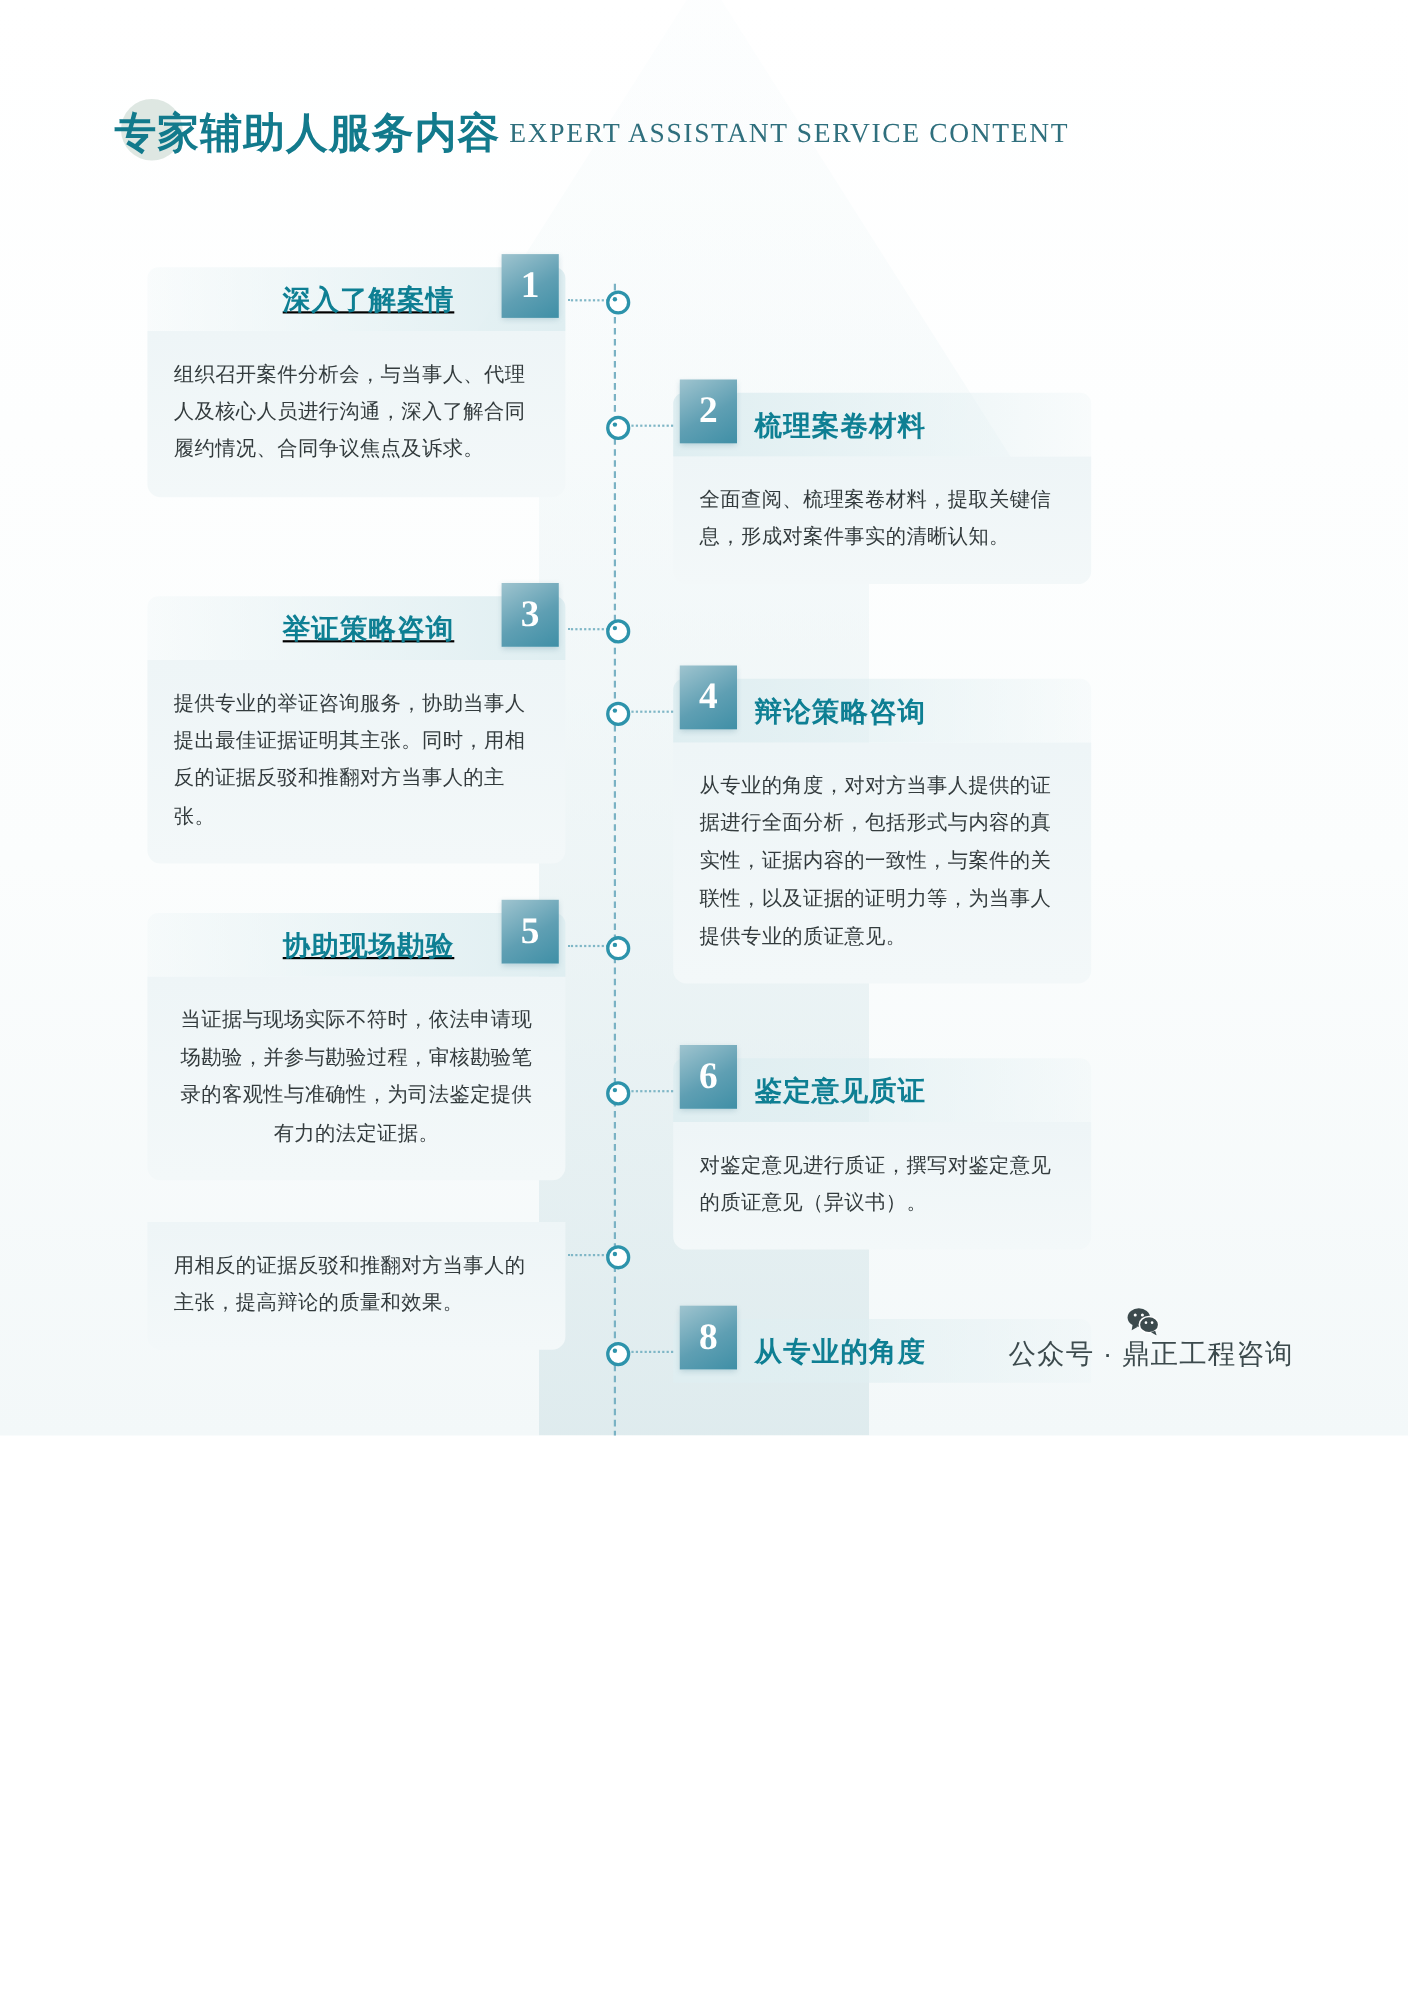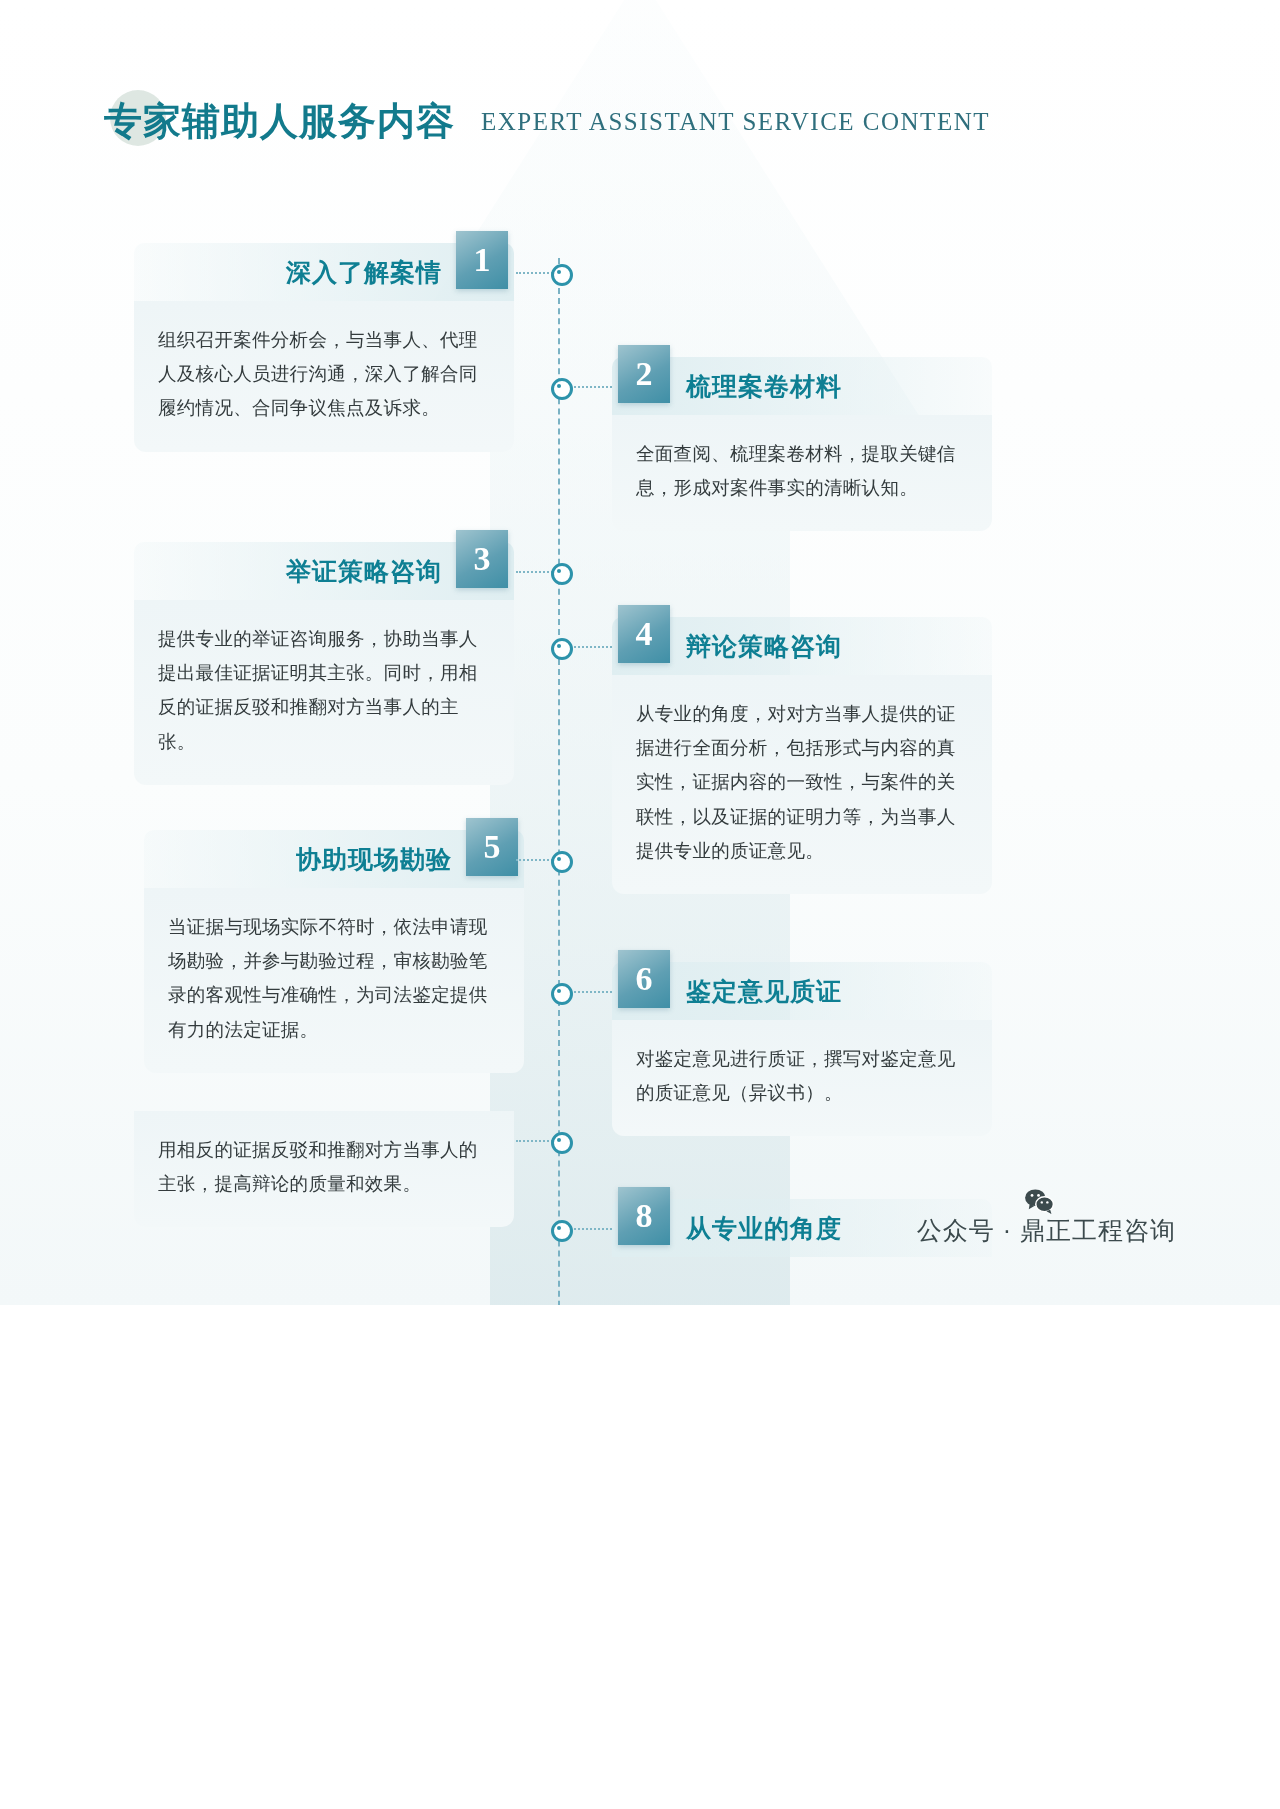--- a/index.html
+++ b/index.html
@@ -55,21 +55,21 @@
     z-index: -1;
   }
   .header-cn {
     font-size: 38px;
     font-weight: bold;
     color: #127a8c;
     letter-spacing: 1px;
     white-space: nowrap;
   }
   .header-en {
-    margin-left: 26px;
+    margin-left: 8px;
     font-family: "Liberation Serif", "DejaVu Serif", serif;
     font-size: 25px;
     letter-spacing: 1.5px;
     color: #2f6f7d;
     white-space: nowrap;
   }
 
   
   .spine {
     position: absolute;
@@ -148,21 +148,22 @@
     font-size: 18.5px;
     line-height: 1.85;
     color: #333b3d;
     letter-spacing: 0.3px;
   }
 
   
   .card.left .card-head {
     background: linear-gradient(90deg, rgba(233,243,245,0.25) 0%, #dfeef1 100%);
     justify-content: flex-end;
-    padding-right: 72px;
+    padding-right: 101px;
+    text-decoration: underline;
   }
   .card.left .num-badge { right: 6px; }
   .card.left .card-body {
     background: linear-gradient(180deg, #eef5f7 0%, #f3f8f9 100%);
   }
 
   
   .card.right .card-head {
     background: linear-gradient(270deg, rgba(233,243,245,0.25) 0%, #dfeef1 100%);
     justify-content: flex-start;
@@ -267,21 +268,21 @@
   </div>
 
   <div class="card right" style="left:612px; top:617px;">
     <div class="card-head">
       <div class="num-badge">4</div>
       <div class="card-title">辩论策略咨询</div>
     </div>
     <div class="card-body">从专业的角度，对对方当事人提供的证据进行全面分析，包括形式与内容的真实性，证据内容的一致性，与案件的关联性，以及证据的证明力等，为当事人提供专业的质证意见。</div>
   </div>
 
-  <div class="card left" style="left:144px; top:830px;">
+  <div class="card left" style="left:134px; top:830px;text-align:center;">
     <div class="card-head">
       <div class="card-title">协助现场勘验</div>
       <div class="num-badge">5</div>
     </div>
     <div class="card-body">当证据与现场实际不符时，依法申请现场勘验，并参与勘验过程，审核勘验笔录的客观性与准确性，为司法鉴定提供有力的法定证据。</div>
   </div>
 
   <div class="card right" style="left:612px; top:962px;">
     <div class="card-head">
       <div class="num-badge">6</div>

